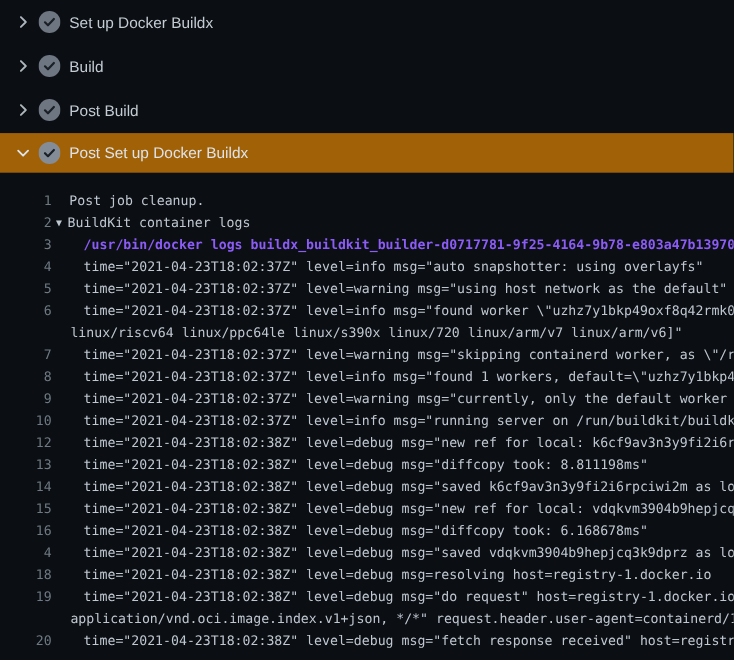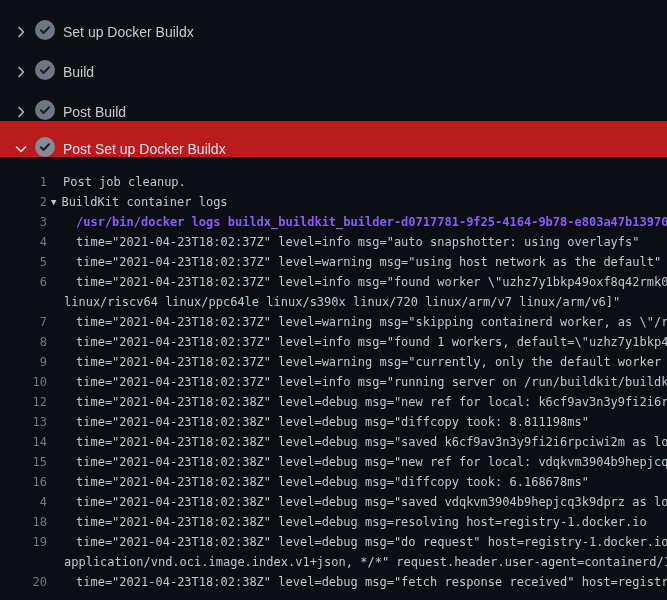--- a/index.html
+++ b/index.html
@@ -4,27 +4,27 @@
 <style>
   html,body{margin:0;padding:0;}
   body{
     width:667px;height:600px;overflow:hidden;
     background:#0b0e13;
     font-family:"Liberation Sans",sans-serif;
     -webkit-font-smoothing:antialiased;
   }
   .steps{padding-top:0;}
   .step{
-    height:40px;display:flex;align-items:flex-end;
+    height:40px;display:flex;align-items:center;
     padding-left:13px;cursor:pointer;box-sizing:border-box;
   }
   .step .chev{width:16px;height:16px;margin-right:6px;flex:none;display:flex;align-items:center;justify-content:center;}
   .step .check{width:20px;height:20px;margin-right:8px;flex:none;display:flex;align-items:center;justify-content:center;}
   .step .label{font-size:14px;color:#c3cbd3;}
-  .step.expanded{height:36px;background:#b91c1c;margin-top:1px;}
+  .step.expanded{height:36px;background:#a16207;margin-top:1px;}
   .step.expanded .label{color:#dde3ea;}
   .log{
     padding-top:15px;
     font-family:"DejaVu Sans Mono","Liberation Mono",monospace;
     font-size:12px;line-height:20px;color:#bfc7d0;
   }
   .row{display:flex;height:20px;white-space:pre;}
   .num{
     width:47px;flex:none;text-align:right;color:#6e7983;
     text-decoration:none;user-select:none;

